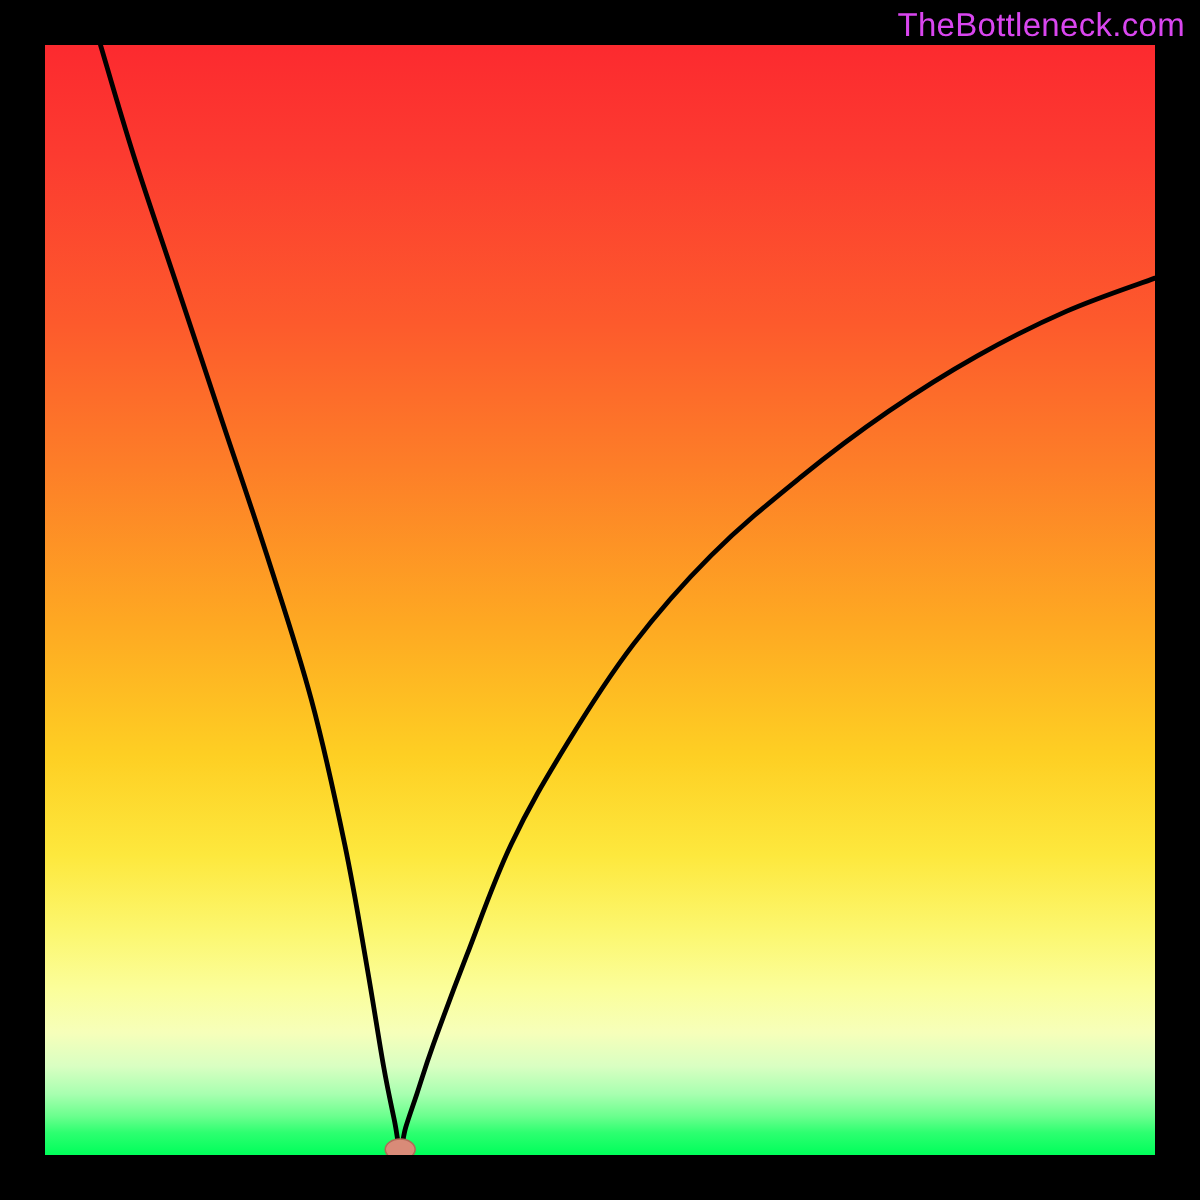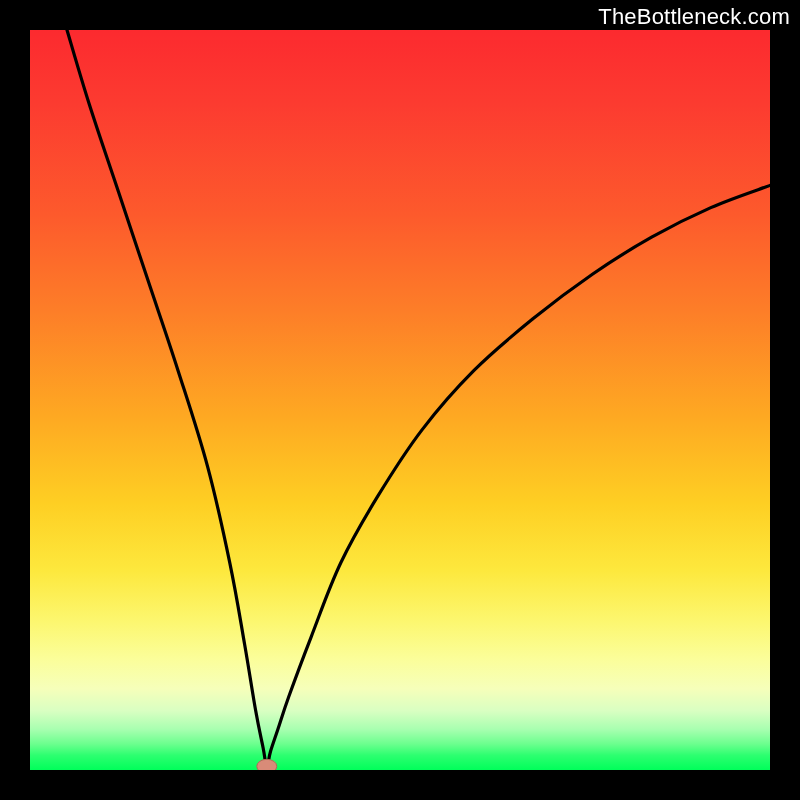--- a/index.html
+++ b/index.html
@@ -54,21 +54,21 @@
   }
   .curve-layer svg, .marker-layer svg {
     width: 100%;
     height: 100%;
     display: block;
   }
   .watermark {
     position: absolute;
     top: 4px;
     right: 10px;
-    color: #ffffff;
+    color: #d946ef;
     font-size: 22px;
     letter-spacing: 0.2px;
     font-weight: 400;
     user-select: none;
   }
 </style>
 </head>
 <body>
 
 <div class="frame">

